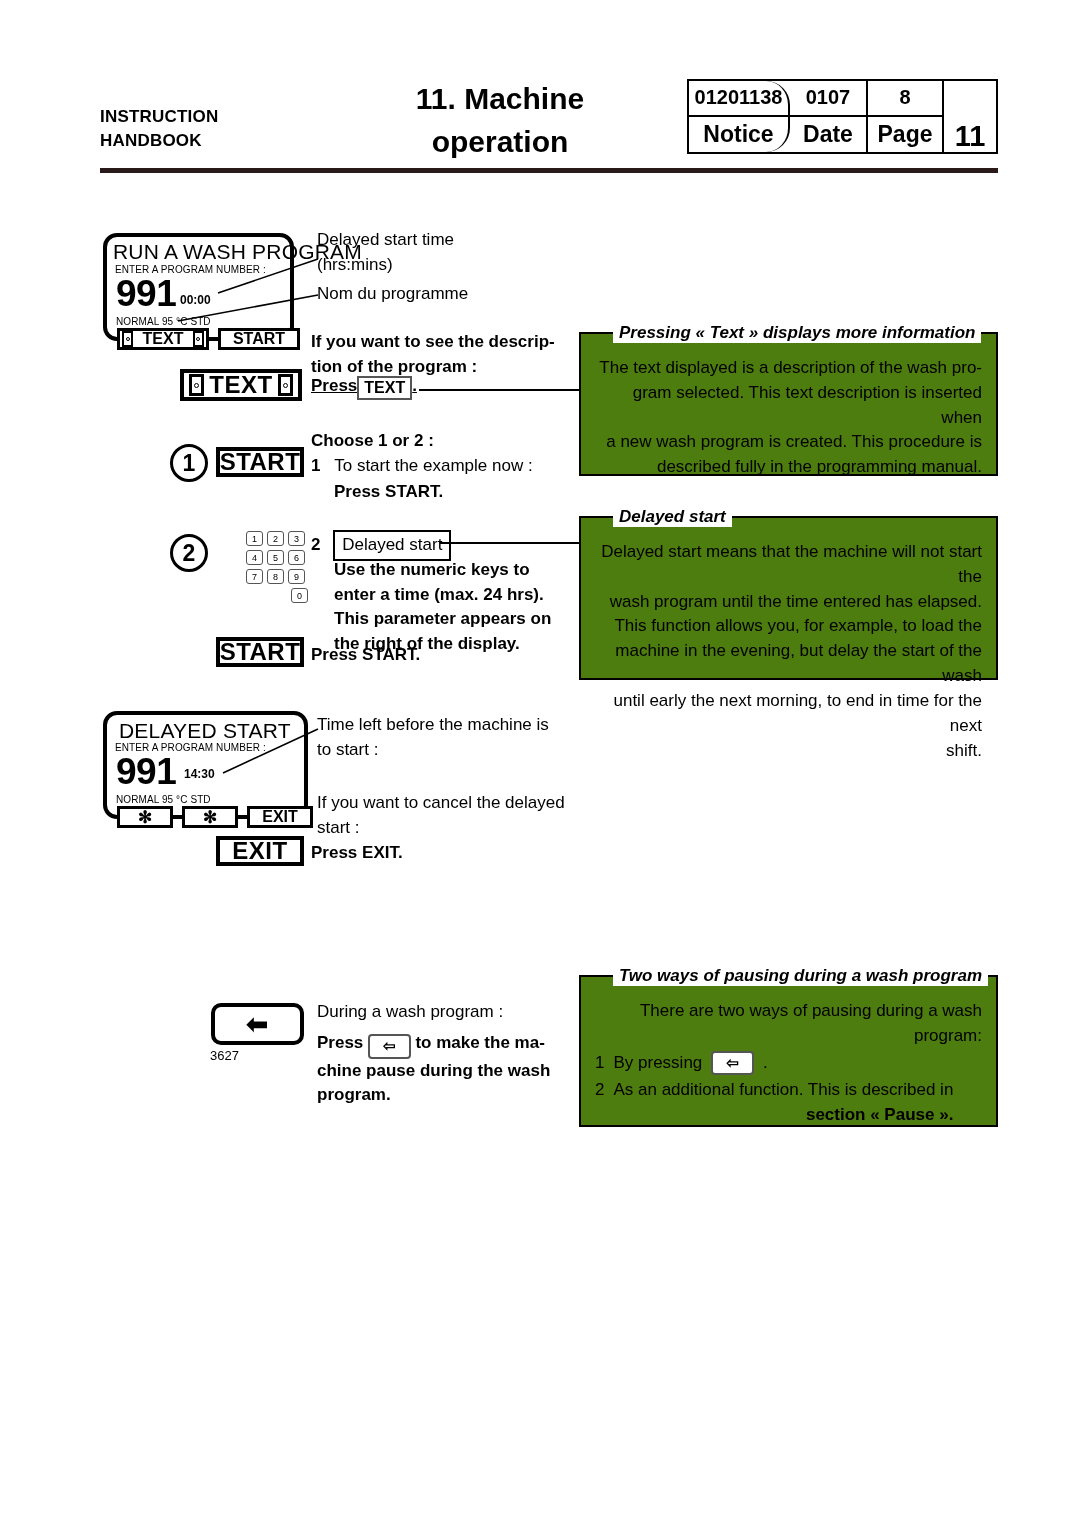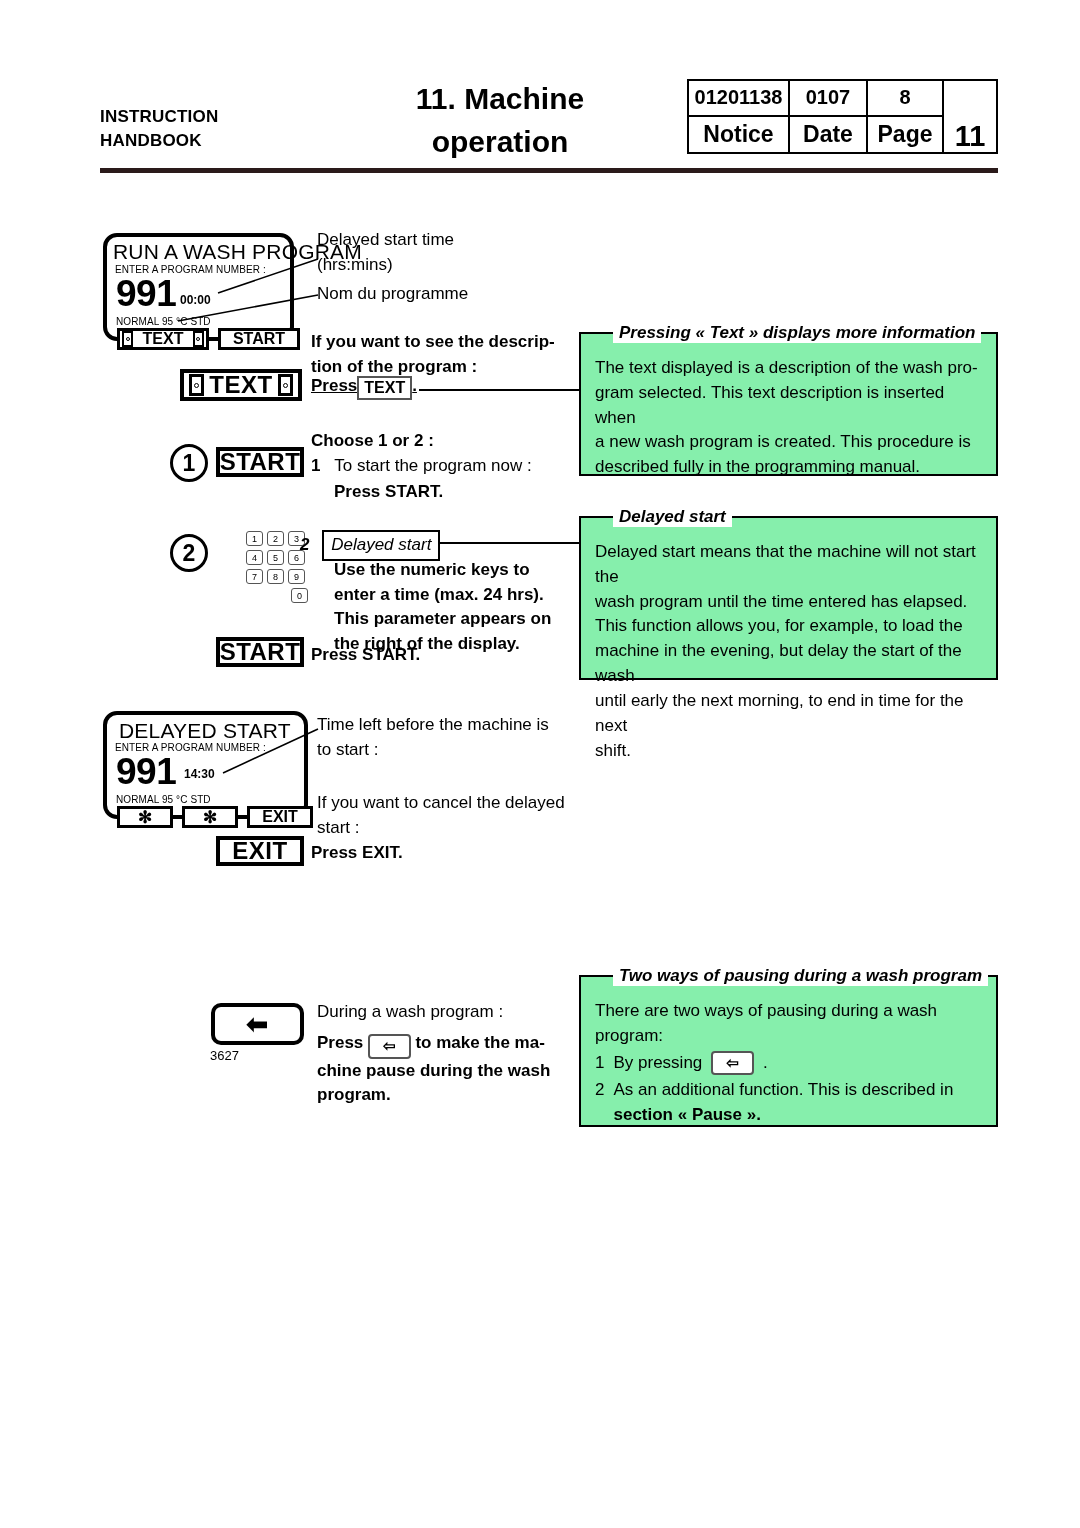--- a/index.html
+++ b/index.html
@@ -61,21 +61,21 @@
   .ht-top, .ht-bot {
     display: flex;
     align-items: center;
     justify-content: center;
     font-weight: bold;
     height: 50%;
     box-sizing: border-box;
   }
   .ht-top { border-bottom: 2px solid #000; font-size: 20px; }
   .ht-bot { font-size: 23px; }
-  #ht-col-notice { width: 101px; }
+  #ht-col-notice { width: 101px; border-radius: 24px; }
   #ht-col-date   { width: 78px; }
   #ht-col-page   { width: 76px; }
   #ht-col-num    { width: 52px; display: flex; align-items: center; justify-content: center; margin-top: 40px; }
   #ht-pagenum { font-weight: bold; font-size: 29px; }
 
   #header-rule {
     position: absolute;
     left: 100px;
     top: 168px;
     width: 898px;
@@ -254,21 +254,22 @@
     font-weight: normal;
     font-size: 17px;
     padding: 1px 7px;
   }
 
   
   .callout {
     position: absolute;
     border: 2px solid #000;
     box-sizing: border-box;
-    background: #86efac;
+    background: #4d7c0f;
+    text-align: right;
   }
   .callout-legend {
     position: absolute;
     top: -11px;
     background: #fff;
     padding: 0 6px;
     font-weight: bold;
     font-style: italic;
     font-size: 17px;
     white-space: nowrap;
@@ -371,21 +372,21 @@
 
   <div class="hline" style="left:419px; top:389px; width:160px;"></div>
 
   <div class="txt b" style="left:311px; top:429px;">Choose 1 or 2 :</div>
 
   <div class="circlenum" style="left:170px; top:444px;">1</div>
   <div class="bigbtn" style="left:216px; top:447px; width:88px; height:30px;">START</div>
 
   <div class="txt" style="left:311px; top:454px;">
     <span class="lead">1</span>
-    <span style="margin-left:9px;">To start the program now :</span>
+    <span style="margin-left:9px;">To start the example now :</span>
   </div>
   <div class="txt b" style="left:334px; top:480px;">Press START.</div>
 
   <div class="circlenum" style="left:170px; top:534px;">2</div>
 
   <div id="keypad">
     <div class="kp-row">
       <div class="kp-key">1</div>
       <div class="kp-key">2</div>
       <div class="kp-key">3</div>
@@ -398,21 +399,21 @@
     <div class="kp-row">
       <div class="kp-key">7</div>
       <div class="kp-key">8</div>
       <div class="kp-key">9</div>
     </div>
     <div class="kp-row kp-zero">
       <div class="kp-key">0</div>
     </div>
   </div>
 
-  <div class="txt" style="left:300px; top:530px;font-style:italic;">
+  <div class="txt" style="left:311px; top:530px;">
     <span class="lead">2</span>
     <span class="label-box" style="margin-left:8px;">Delayed start</span>
   </div>
 
   <div class="hline" style="left:440px; top:542px; width:139px;"></div>
 
   <div class="txt b" style="left:334px; top:558px; width:240px;">
     <div>Use the numeric keys to</div>
     <div>enter a time (max. 24 hrs).</div>
     <div>This parameter appears on</div>

